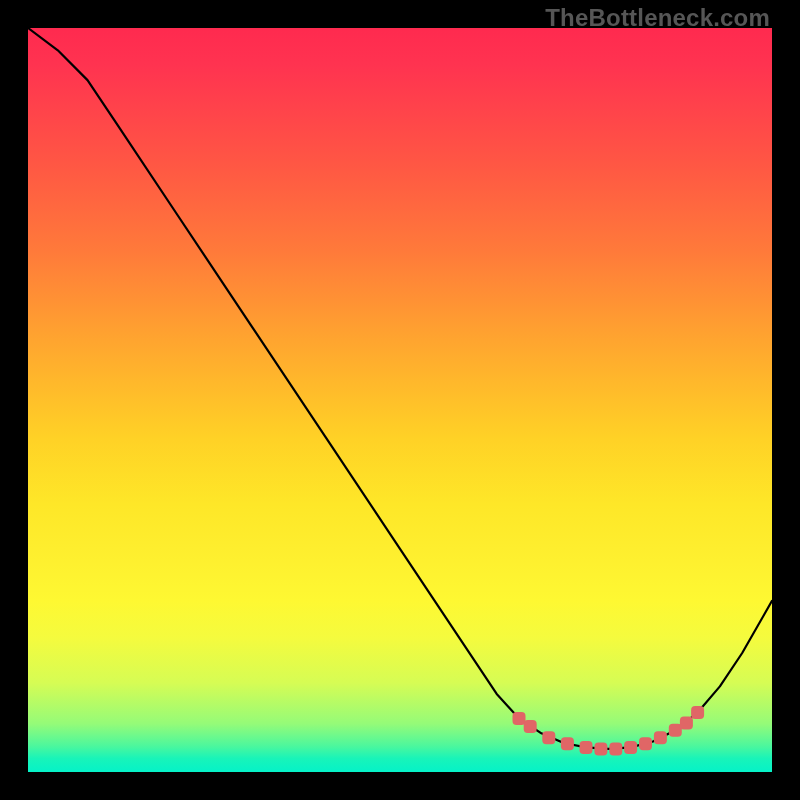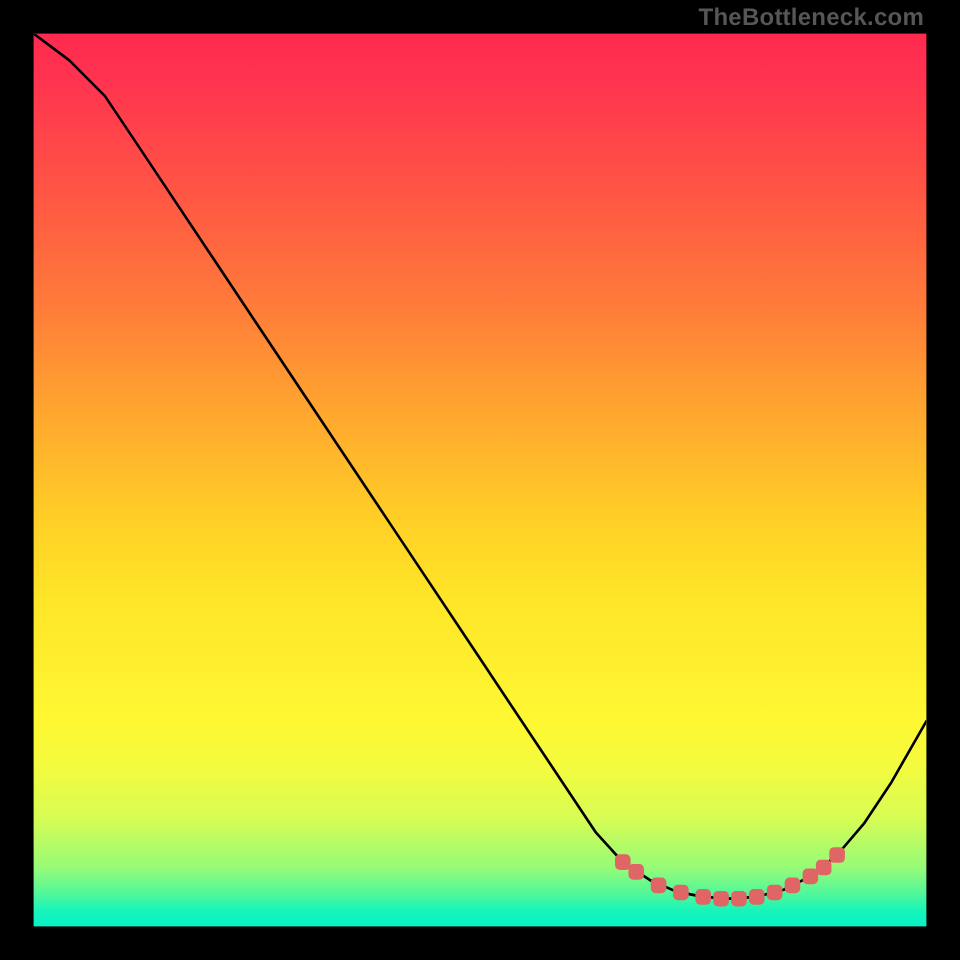--- a/index.html
+++ b/index.html
@@ -40,21 +40,21 @@
       #4cf79d 96.5%,
       #18f4b9 98.2%,
       #05f2c8 100%
     );
   }
   .attribution {
     position: absolute;
     top: 4px;
     right: 30px;
     font-family: Arial, Helvetica, sans-serif;
-    font-size: 20px;
+    font-size: 24px;
     font-weight: 600;
     color: #565656;
     letter-spacing: 0.2px;
   }
   svg.plot {
     position: absolute;
     left: 0;
     top: 0;
     width: 744px;
     height: 744px;

